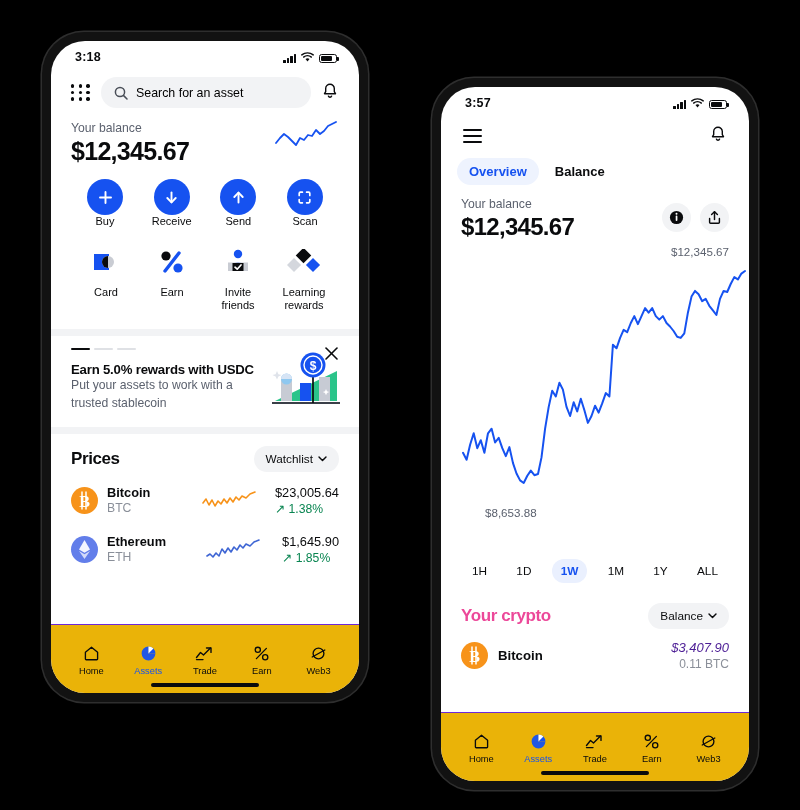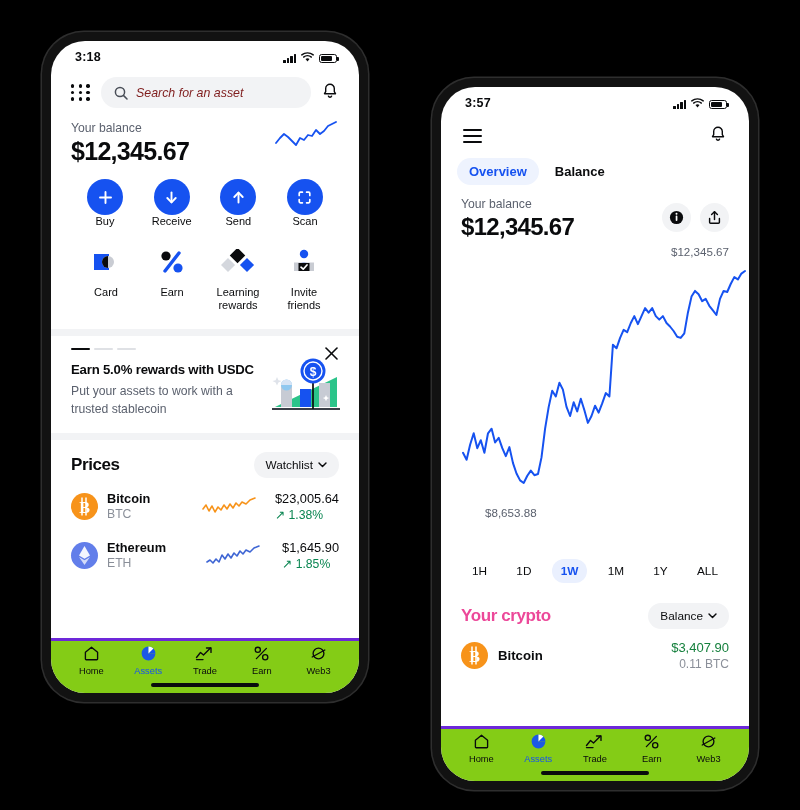--- a/index.html
+++ b/index.html
@@ -51,21 +51,21 @@
   .battery b { display:block; height:100%; width:78%; background:#0a0b0d; border-radius:1px; }
 
   
   .p1head { display: flex; align-items: center; gap: 10px; padding: 8px 20px 0 20px; }
   .grid-icon { width: 20px; display: grid; grid-template-columns: repeat(3,1fr); gap: 3px; flex: 0 0 auto; }
   .grid-icon s { width: 3.4px; height: 3.4px; border-radius: 50%; background: #0a0b0d; display: block; }
   .searchbar {
     flex: 1; height: 31px; background: #f2f3f5; border-radius: 16px;
     display: flex; align-items: center; gap: 8px; padding: 0 13px;
   }
-  .searchbar .ph { font-size: 12.4px; color: #7f1d1d; font-style: italic; }
+  .searchbar .ph { font-size: 12.4px; color: #000000; }
   .bell { flex: 0 0 auto; }
 
   
   .balwrap { padding: 13px 20px 0 20px; position: relative; }
   .bal-label { font-size: 12.2px; color: #5b616e; font-weight: 400; }
   .bal-amt { font-size: 25px; font-weight: 700; color: #0a0b0d; letter-spacing: -.7px; margin-top: 2px; }
   .bal-spark { position: absolute; right: 22px; top: 10px; }
 
   
   .actions { display: flex; justify-content: space-between; padding: 13px 26px 0 26px; }
@@ -84,21 +84,21 @@
   .divider { height: 7px; background: #f2f3f5; }
 
   
   .promo { padding: 12px 20px 14px 20px; position: relative; }
   .dots { display: flex; gap: 4px; align-items: center; }
   .dots s { display: block; height: 2.6px; border-radius: 2px; }
   .dots s.on { width: 19px; background: #0a0b0d; }
   .dots s.off { width: 19px; background: #dfe1e5; }
   .promo-x { position: absolute; right: 20px; top: 10px; cursor: default; }
   .promo-title { font-size: 13.2px; font-weight: 700; color: #0a0b0d; margin-top: 12px; letter-spacing: -.2px; }
-  .promo-sub { font-size: 12.2px; color: #5b616e; margin-top: 6px; line-height: 1.45; max-width: 185px; }
+  .promo-sub { font-size: 12.2px; color: #5b616e; line-height: 1.45; max-width: 185px; }
   .promo-art { position: absolute; right: 16px; bottom: 12px; }
 
   
   .prices-head {
     display: flex; align-items: center; justify-content: space-between;
     padding: 12px 20px 4px 20px;
   }
   .prices-title { font-size: 17px; font-weight: 700; color: #0a0b0d; letter-spacing: -.4px; }
   .pill {
     background: #f2f3f5; border-radius: 15px; padding: 6px 12px;
@@ -112,22 +112,22 @@
   .nm { flex: 0 0 auto; width: 76px; }
   .nm .n1 { font-size: 12.8px; font-weight: 700; color: #0a0b0d; }
   .nm .n2 { font-size: 12.2px; color: #8a8f99; margin-top: 1px; }
   .mini { flex: 1; display: flex; justify-content: center; }
   .pr { text-align: left; flex: 0 0 auto; }
   .pr .p1v { font-size: 12.8px; font-weight: 400; color: #0a0b0d; }
   .pr .p2v { font-size: 12.2px; color: #098551; margin-top: 2px; }
 
   
   .nav {
-    position: absolute; left: 0; right: 0; bottom: 0; background: #84cc16;
-    border-top: 3px solid #6d28d9; padding: 3px 12px 0 12px;
+    position: absolute; left: 0; right: 0; bottom: 0; background: #eab308;
+    border-top: 1px solid #6d28d9; padding: 19px 12px 0 12px;
   }
   .navrow { display: flex; justify-content: space-between; }
   .ni { flex: 1; text-align: center; }
   .ni .art { height: 19px; display: flex; align-items: center; justify-content: center; }
   .ni .lbl { font-size: 9.3px; color: #0a0b0d; margin-top: 3px; }
   .ni.active .lbl { color: #1652f0; }
   .homebar { width: 108px; height: 4px; background: #0a0b0d; border-radius: 3px; margin: 7px auto 6px auto; }
 
   
   .p2head { display: flex; align-items: center; justify-content: space-between; padding: 10px 22px 0 22px; }
@@ -145,21 +145,21 @@
   .chart-hi { position: absolute; right: 20px; top: 0; font-size: 11.6px; color: #5b616e; }
   .chart-lo { position: absolute; left: 44px; bottom: 2px; font-size: 11.6px; color: #5b616e; }
   .ranges { display: flex; justify-content: space-between; padding: 10px 22px 0 22px; }
   .rg { font-size: 11.8px; color: #0a0b0d; padding: 5px 9px; border-radius: 14px; margin-top: 28px; }
   .rg.active { color: #1652f0; background: #eaf0fe; font-weight: 700; }
   .yc-head { display: flex; align-items: center; justify-content: space-between; padding: 20px 20px 2px 20px; }
   .yc-title { font-size: 17px; font-weight: 700; color: #ec4899; letter-spacing: -.4px; }
   .yc-row { display: flex; align-items: center; padding: 9px 20px; gap: 10px; }
   .yc-nm { font-size: 13.2px; font-weight: 700; color: #0a0b0d; flex: 1; }
   .yc-pr { text-align: right; }
-  .yc-pr .a { font-size: 13px; color: #15803d; }
+  .yc-pr .a { font-size: 13px; color: #4c1d95; font-style: italic; }
   .yc-pr .b { font-size: 12px; color: #8a8f99; margin-top: 2px; }
 </style>
 </head>
 <body>
 
 <div class="stage">
 
   <div class="phone p1">
     <div class="screen">
 
@@ -274,42 +274,42 @@
         </div>
         <div class="qi">
           <div class="art">
             <svg width="28" height="26" viewBox="0 0 28 26">
               <circle cx="8" cy="7" r="4.6" fill="#0a0b0d"></circle>
               <circle cx="20" cy="19" r="4.6" fill="#1652f0"></circle>
               <line x1="21" y1="4" x2="7" y2="22" stroke="#1652f0" stroke-width="3.4" stroke-linecap="round"></line>
             </svg>
           </div>
           <div class="lbl">Earn</div>
-        </div>
-        <div class="qi">
-          <div class="art">
-            <svg width="34" height="26" viewBox="0 0 34 26">
-              <rect x="11" y="1" width="11" height="11" fill="#0a0b0d" transform="rotate(45 16.5 6.5)"></rect>
-              <rect x="2" y="11" width="10" height="10" fill="#d4d7dd" transform="rotate(45 7 16)"></rect>
-              <rect x="21" y="11" width="10" height="10" fill="#1652f0" transform="rotate(45 26 16)"></rect>
-            </svg>
-          </div>
-          <div class="lbl">Learning rewards</div>
         </div>
         <div class="qi">
           <div class="art">
             <svg width="28" height="26" viewBox="0 0 28 26">
               <circle cx="14" cy="5" r="4.2" fill="#1652f0"></circle>
               <path d="M5.5 22a8.5 8.5 0 0 1 17 0Z" fill="#1652f0"></path>
               <rect x="4" y="13.5" width="20" height="8.5" fill="#c9ccd3"></rect>
               <rect x="8.5" y="14" width="11" height="8" fill="#0a0b0d"></rect>
               <polyline points="11,18.2 13.2,20.2 17,16" stroke="#fff" stroke-width="1.7" fill="none" stroke-linecap="round" stroke-linejoin="round"></polyline>
             </svg>
           </div>
           <div class="lbl">Invite friends</div>
+        </div>
+        <div class="qi">
+          <div class="art">
+            <svg width="34" height="26" viewBox="0 0 34 26">
+              <rect x="11" y="1" width="11" height="11" fill="#0a0b0d" transform="rotate(45 16.5 6.5)"></rect>
+              <rect x="2" y="11" width="10" height="10" fill="#d4d7dd" transform="rotate(45 7 16)"></rect>
+              <rect x="21" y="11" width="10" height="10" fill="#1652f0" transform="rotate(45 26 16)"></rect>
+            </svg>
+          </div>
+          <div class="lbl">Learning rewards</div>
         </div>
       </div>
 
       <div class="divider"></div>
 
       <div class="promo">
         <div class="dots">
           <s class="on"></s>
           <s class="off"></s>
           <s class="off"></s>

